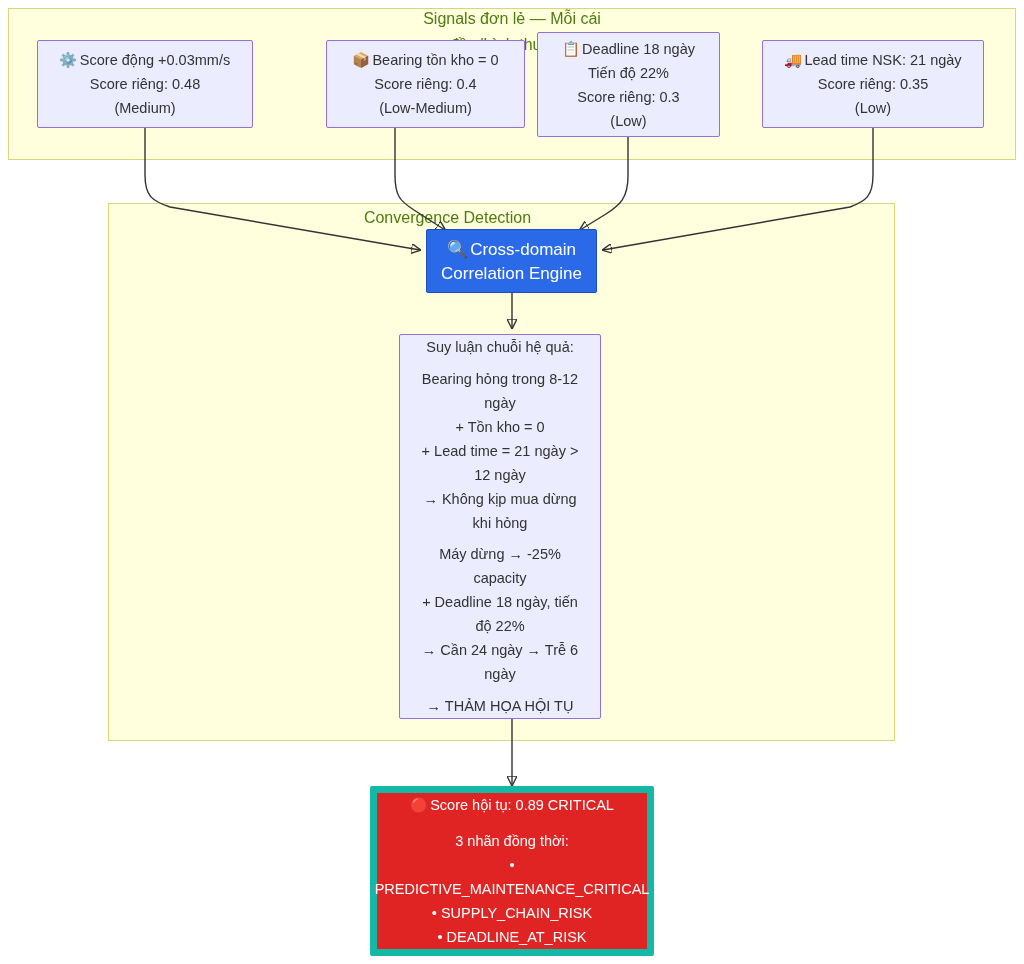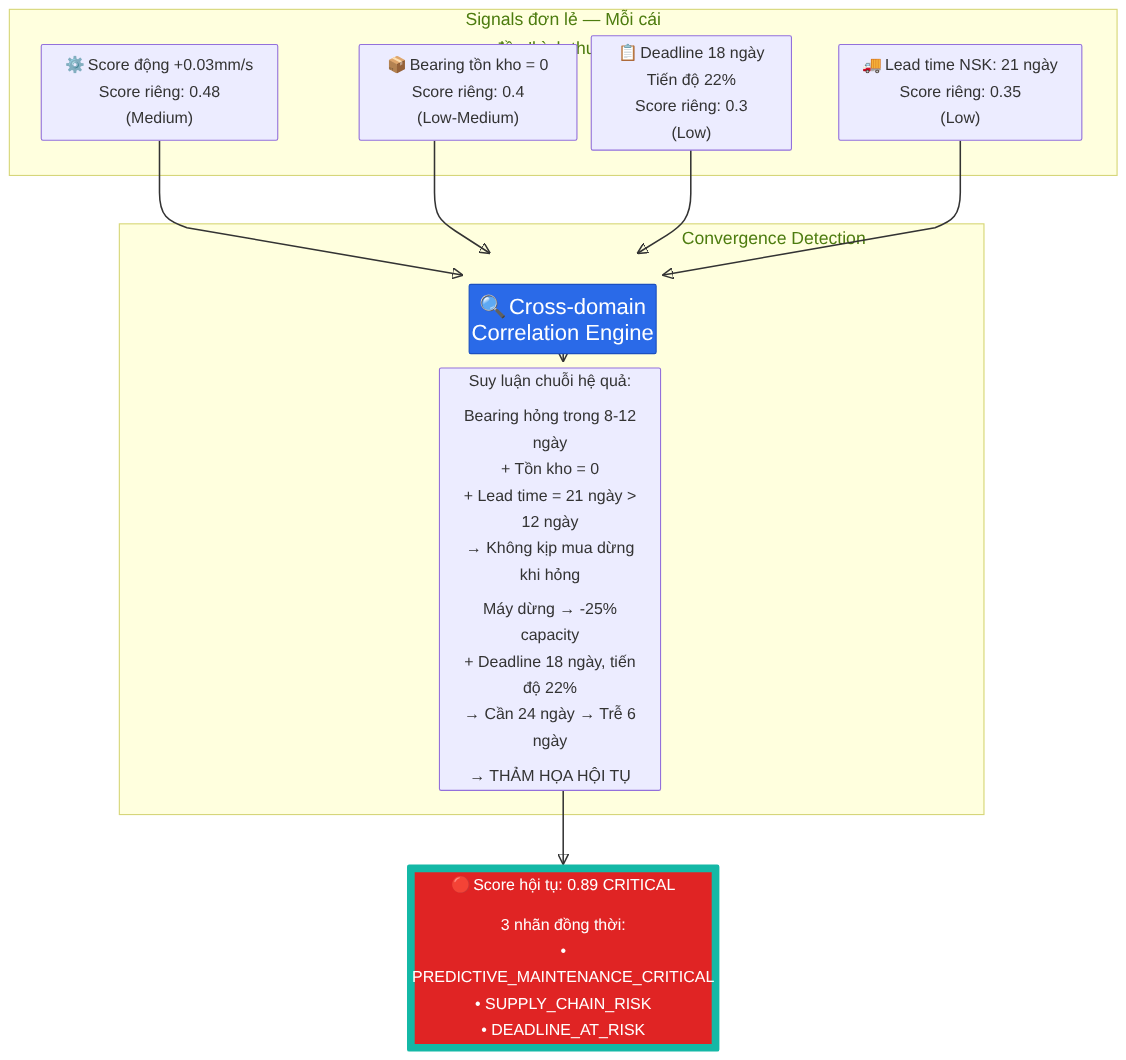--- a/index.html
+++ b/index.html
@@ -53,23 +53,22 @@
     border-radius: 2px;
     color: #333333;
     font-size: 14.5px;
     line-height: 24px;
   }
   .node-blue {
     background: #2a6ae8;
     border: 1px solid #1b4fc0;
     border-radius: 2px;
     color: #ffffff;
-    font-size: 20px;
+    font-size: 17px;
     line-height: 24px;
-    margin-top: 29px;
   }
   .node-red {
     background: #e02424;
     border: 7px solid #14b8a6;
     border-radius: 2px;
     color: #ffffff;
     font-size: 14.5px;
     line-height: 24px;
     text-align: center;
   }
@@ -104,21 +103,21 @@
 </head>
 <body>
 
 <div id="canvas">
 
   <div class="subgraph" style="left:8px; top:8px; width:1008px; height:152px;"></div>
   <div class="subgraph-title" style="left:8px; top:6px; width:1008px;">Signals đơn lẻ — Mỗi cái
 đều 'bình thường'</div>
 
   <div class="subgraph" style="left:108px; top:203px; width:787px; height:538px;"></div>
-  <div class="subgraph-title" style="left:108px; top:205px; width:679px;text-align:right;">Convergence Detection</div>
+  <div class="subgraph-title" style="left:108px; top:205px; width:679px;">Convergence Detection</div>
 
   <svg id="edges" viewBox="0 0 1024 964" xmlns="http://www.w3.org/2000/svg">
     <defs>
       <marker id="arrow" viewBox="0 0 10 10" refX="9" refY="5" markerWidth="7" markerHeight="7" orient="auto-start-reverse">
         <path d="M 0 0 L 10 5 L 0 10 z" fill="#333333" stroke="none"></path>
       </marker>
     </defs>
 
     <path d="M 145,128 L 145,175 C 145,196 152,201 170,207 L 420,250" marker-end="url(#arrow)"></path>
 

